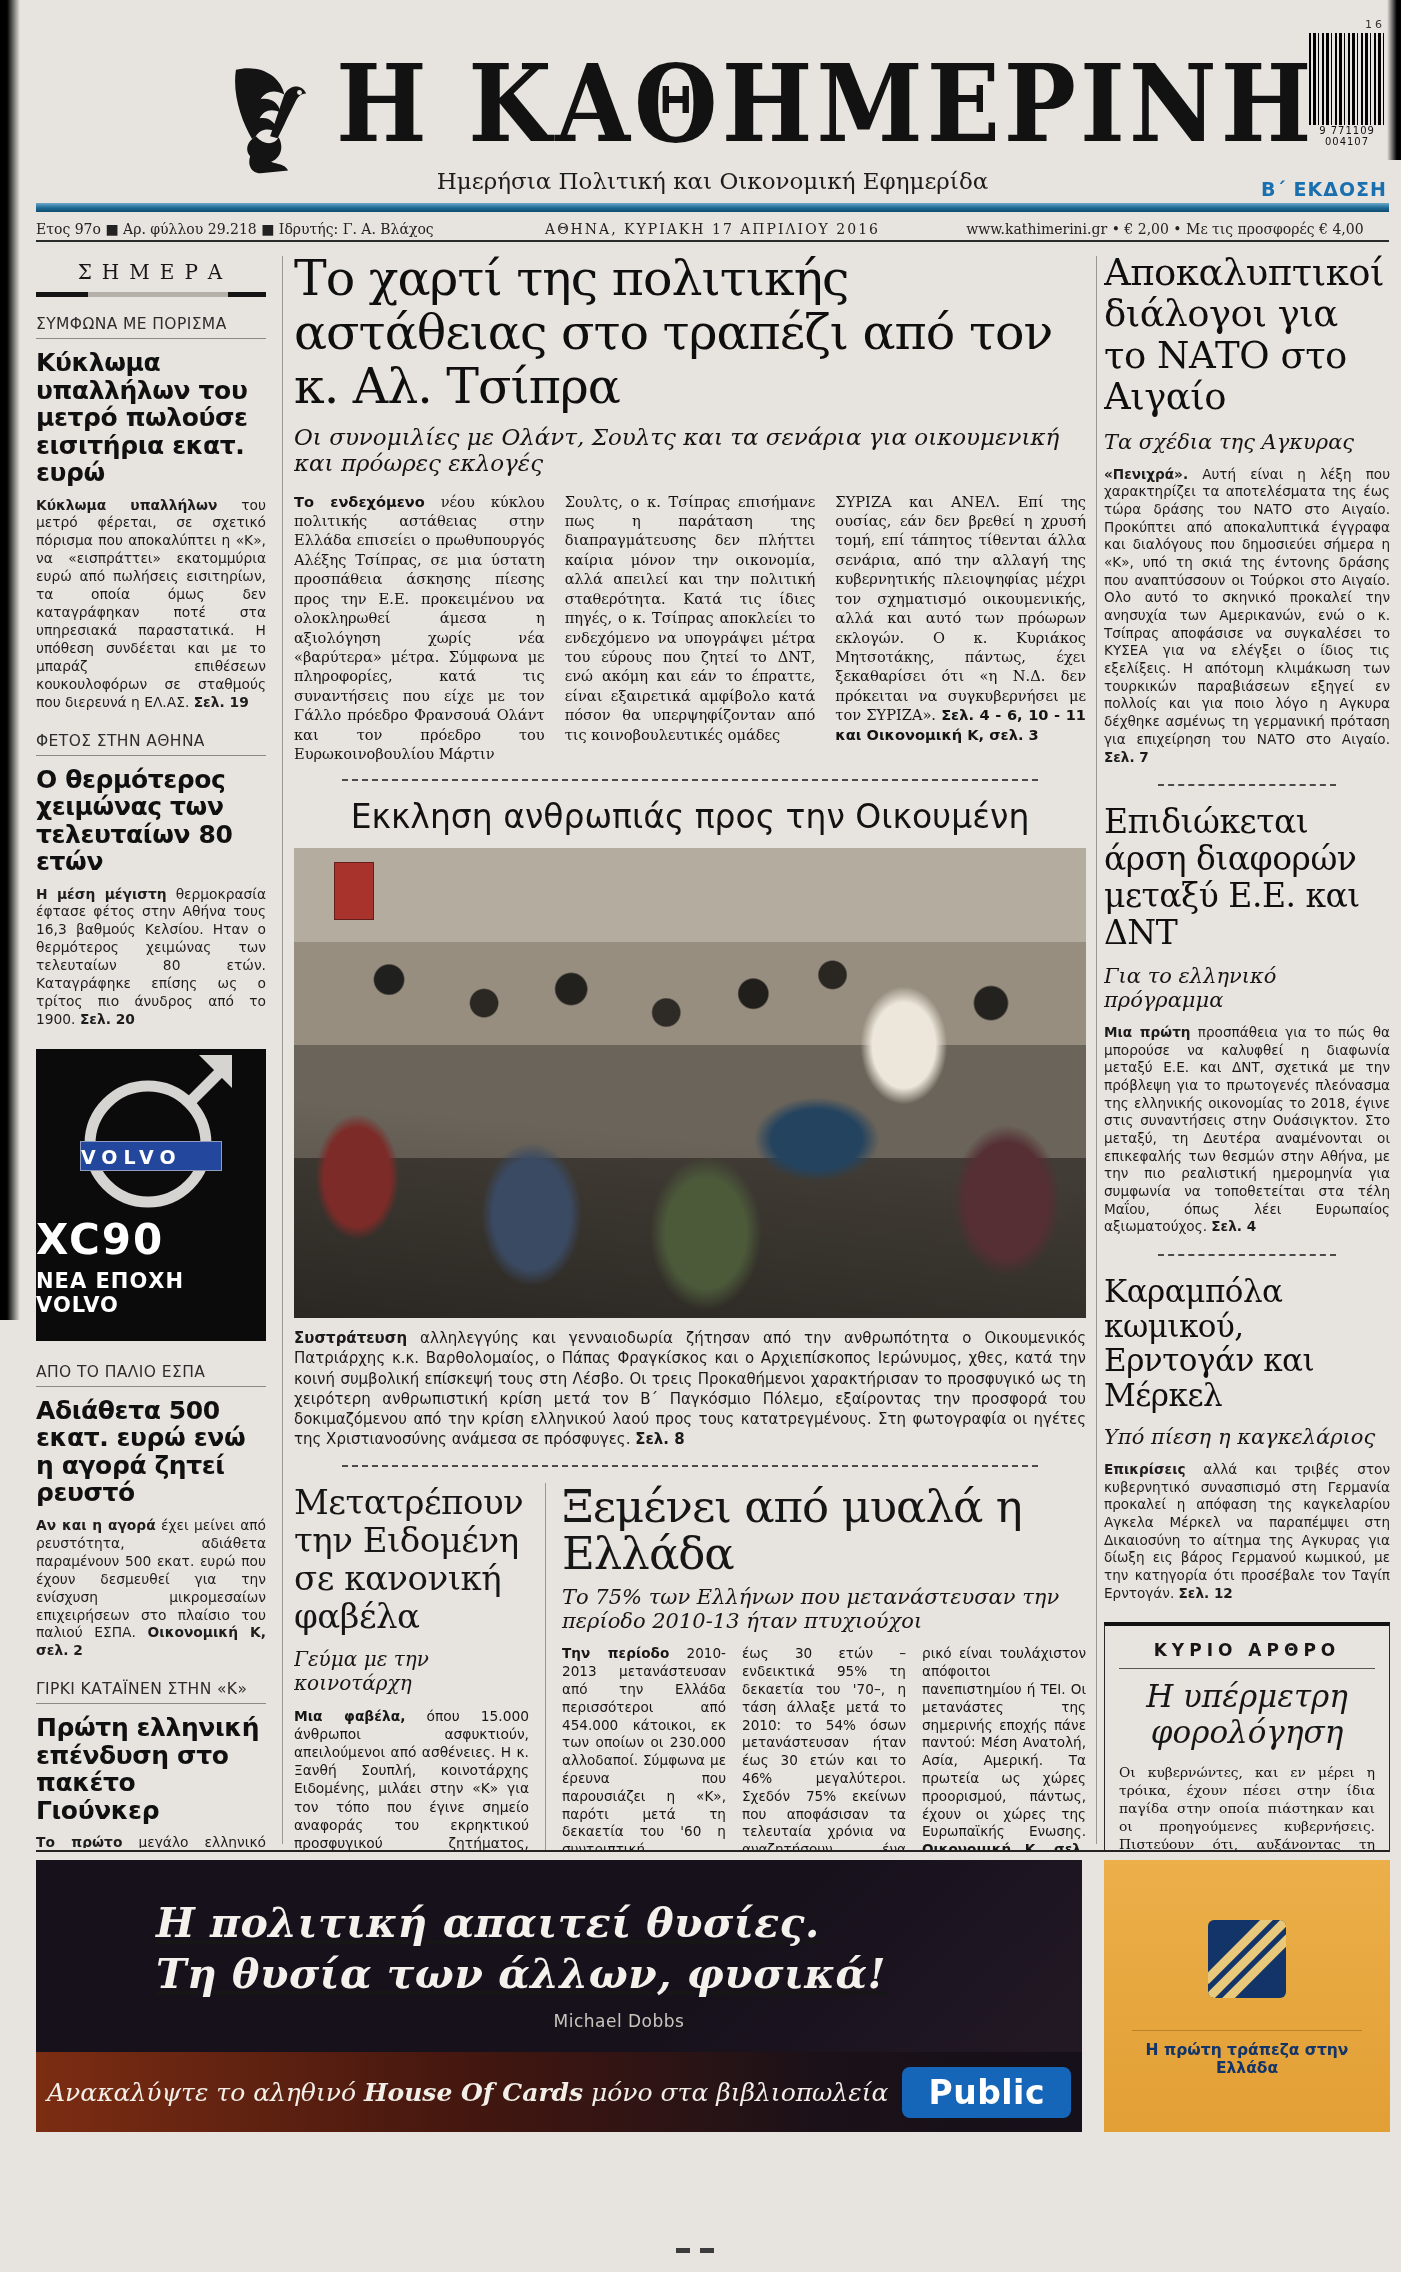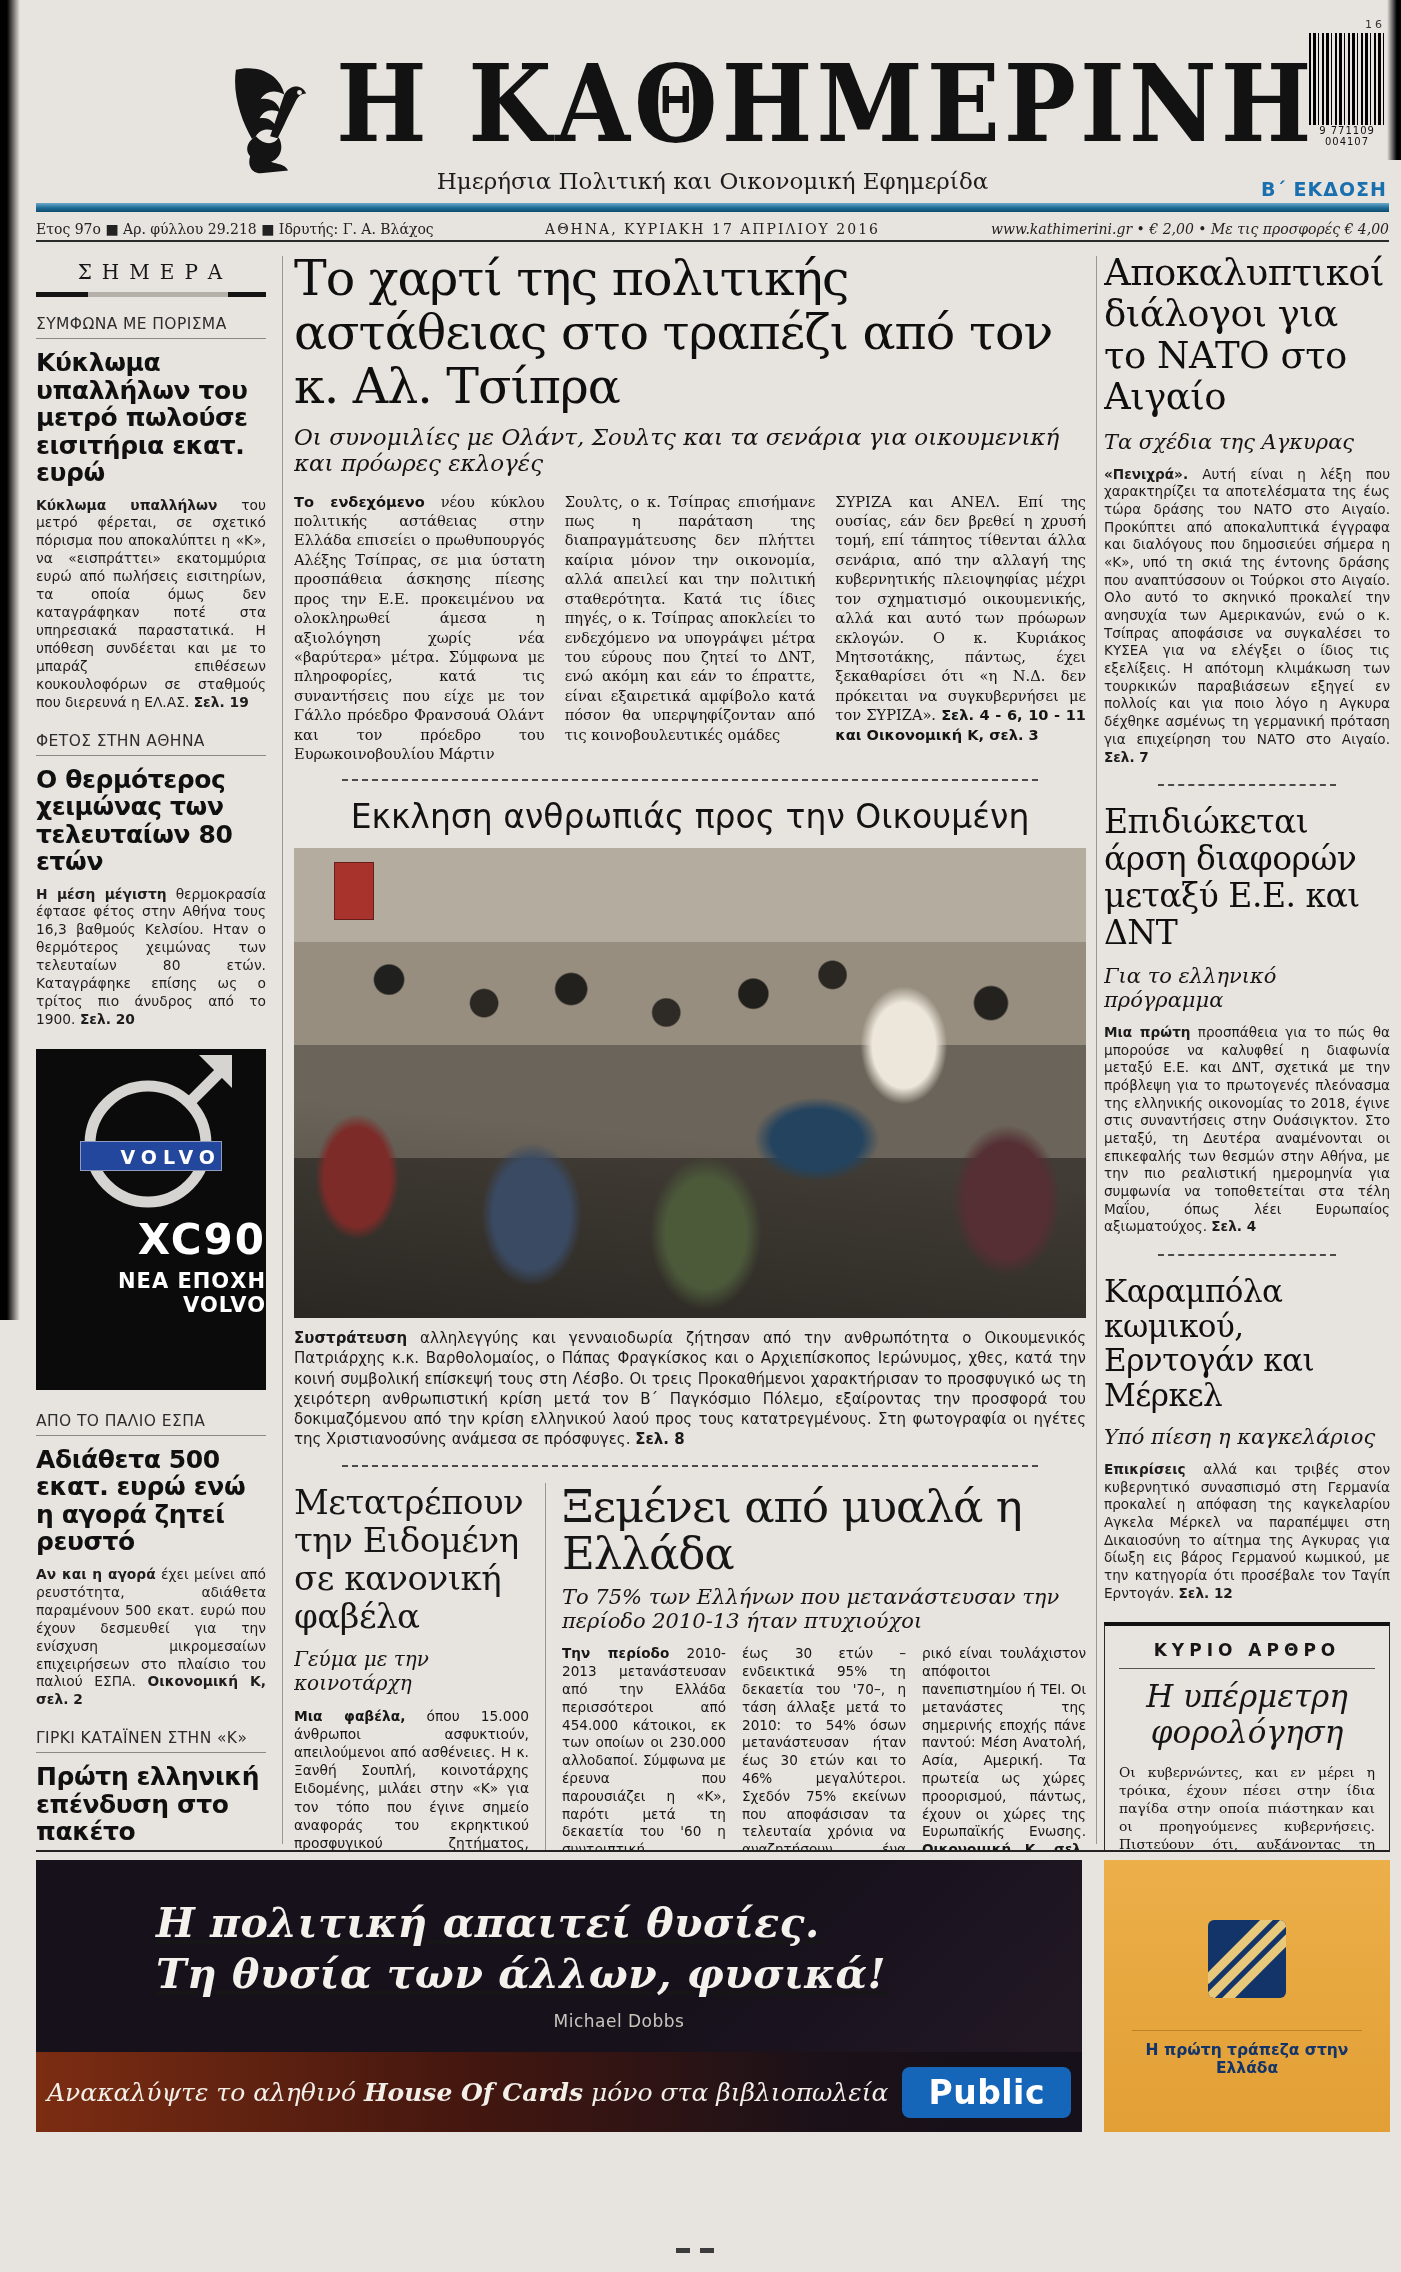--- a/index.html
+++ b/index.html
@@ -37,43 +37,43 @@
   .barcode-num { font-size:10px; letter-spacing:1px; color:#111; }
   .edition { position:absolute; right:2px; top:178px; color:#1a6fae; font-weight:bold;
     font-size:19px; letter-spacing:1px; }
   .blue-bar { position:absolute; left:0; right:0; top:203px; height:9px;
     background:linear-gradient(180deg,#6aa8c8,#1c6a94 55%,#114c6e); }
   .dateline { position:absolute; left:0; right:0; top:218px; height:24px;
     font-family:"DejaVu Serif","Liberation Serif",serif; font-size:14px; color:#222;
     display:flex; align-items:center; border-bottom:2px solid #2a2a2a; }
   .dateline .dl-left { flex:1; text-align:left; }
   .dateline .dl-center { flex:1.2; text-align:center; letter-spacing:2px; }
-  .dateline .dl-right { flex:1; text-align:right; font-style:italic; }
+  .dateline .dl-right { flex:1; }
 
   
   .vrule { position:absolute; top:256px; width:1px; height:1588px; background:#9a9792; }
   .col-left { position:absolute; left:36px; top:252px; width:230px; max-height:1596px; overflow:hidden; }
   .col-center { position:absolute; left:294px; top:252px; width:792px; max-height:1600px; overflow:hidden; }
   .col-right { position:absolute; left:1104px; top:252px; width:286px; max-height:1600px; overflow:hidden; }
 
   
   .simera-title { font-family:"DejaVu Serif","Liberation Serif",serif; font-size:20px;
     letter-spacing:10px; text-align:center; padding-left:8px;margin-top:8px; }
   .simera-rule { height:5px; margin:8px 0 18px;
     background:linear-gradient(to right,#151515 0 52px,#b5b1aa 52px calc(100% - 38px),#151515 calc(100% - 38px)); }
   .kicker { font-size:15.5px; color:#2c2c2c; letter-spacing:.4px;
     border-bottom:1px solid #8c8984; padding-bottom:5px; margin-bottom:10px; }
   .sb-head { font-weight:bold; font-size:25px; line-height:1.1; letter-spacing:-.4px;
     color:#101010; margin-bottom:10px; }
   .sb-body { font-size:13.8px; line-height:1.3; text-align:justify; color:#1d1d1d; margin-bottom:20px; }
   .lead-b { font-weight:bold; }
   .page-ref { font-weight:bold; }
 
-  .volvo-ad { position:relative; background:#0b0b0c; height:341px; margin:2px 0 22px;
-    overflow:hidden; text-align:right; }
+  .volvo-ad { position:relative; background:#0b0b0c; height:292px; margin:2px 0 22px;
+    overflow:hidden; text-align:left; }
   .iron-wrap { position:relative; height:168px; }
   .volvo-bar { position:absolute; left:50%; top:92px; transform:translateX(-50%);
     background:#23479c; border:1px solid #8f9bbf; color:#fff; width:142px; height:30px;
     font-size:19px; font-weight:bold; letter-spacing:6px; line-height:30px; }
   .volvo-model { color:#fff; font-size:42px; font-weight:bold; letter-spacing:2px; line-height:1.1; }
   .volvo-tag { color:#fff; font-size:21px; font-weight:bold; letter-spacing:1px; margin-top:6px; }
 
   
   .main-head { font-family:"DejaVu Serif","Liberation Serif",serif; font-size:49px;
     line-height:1.1; color:#0f0f0f; letter-spacing:-1px; }

